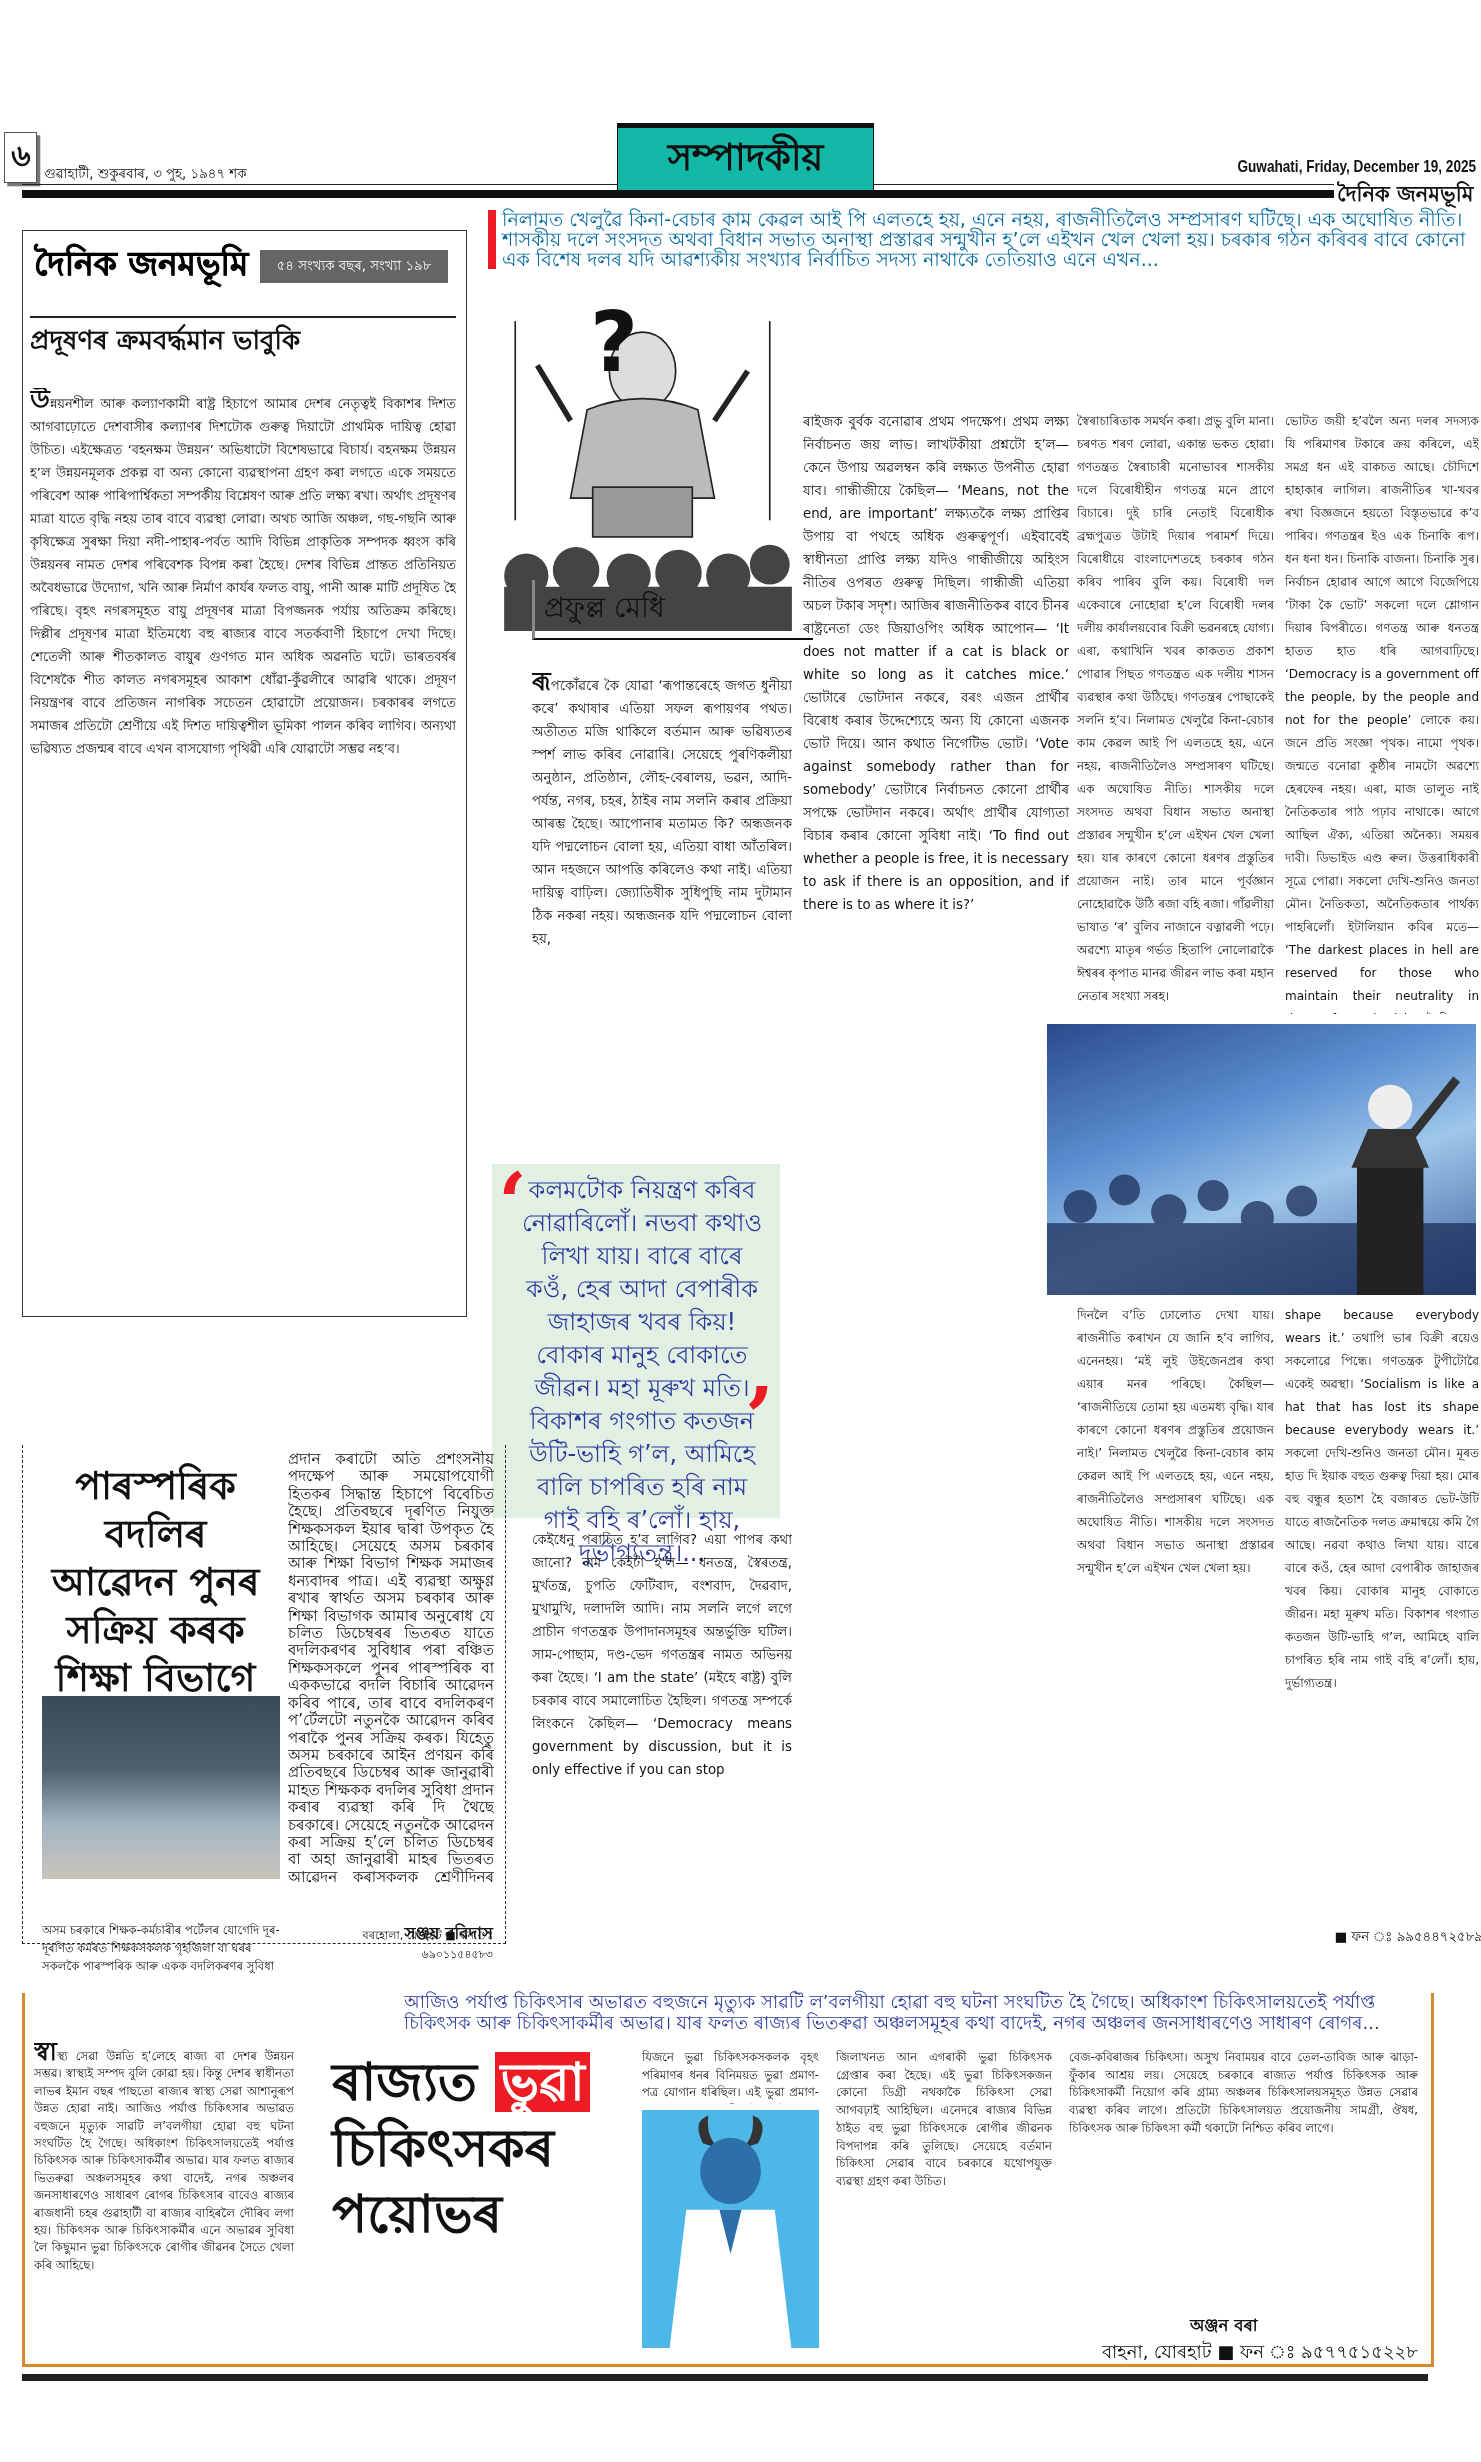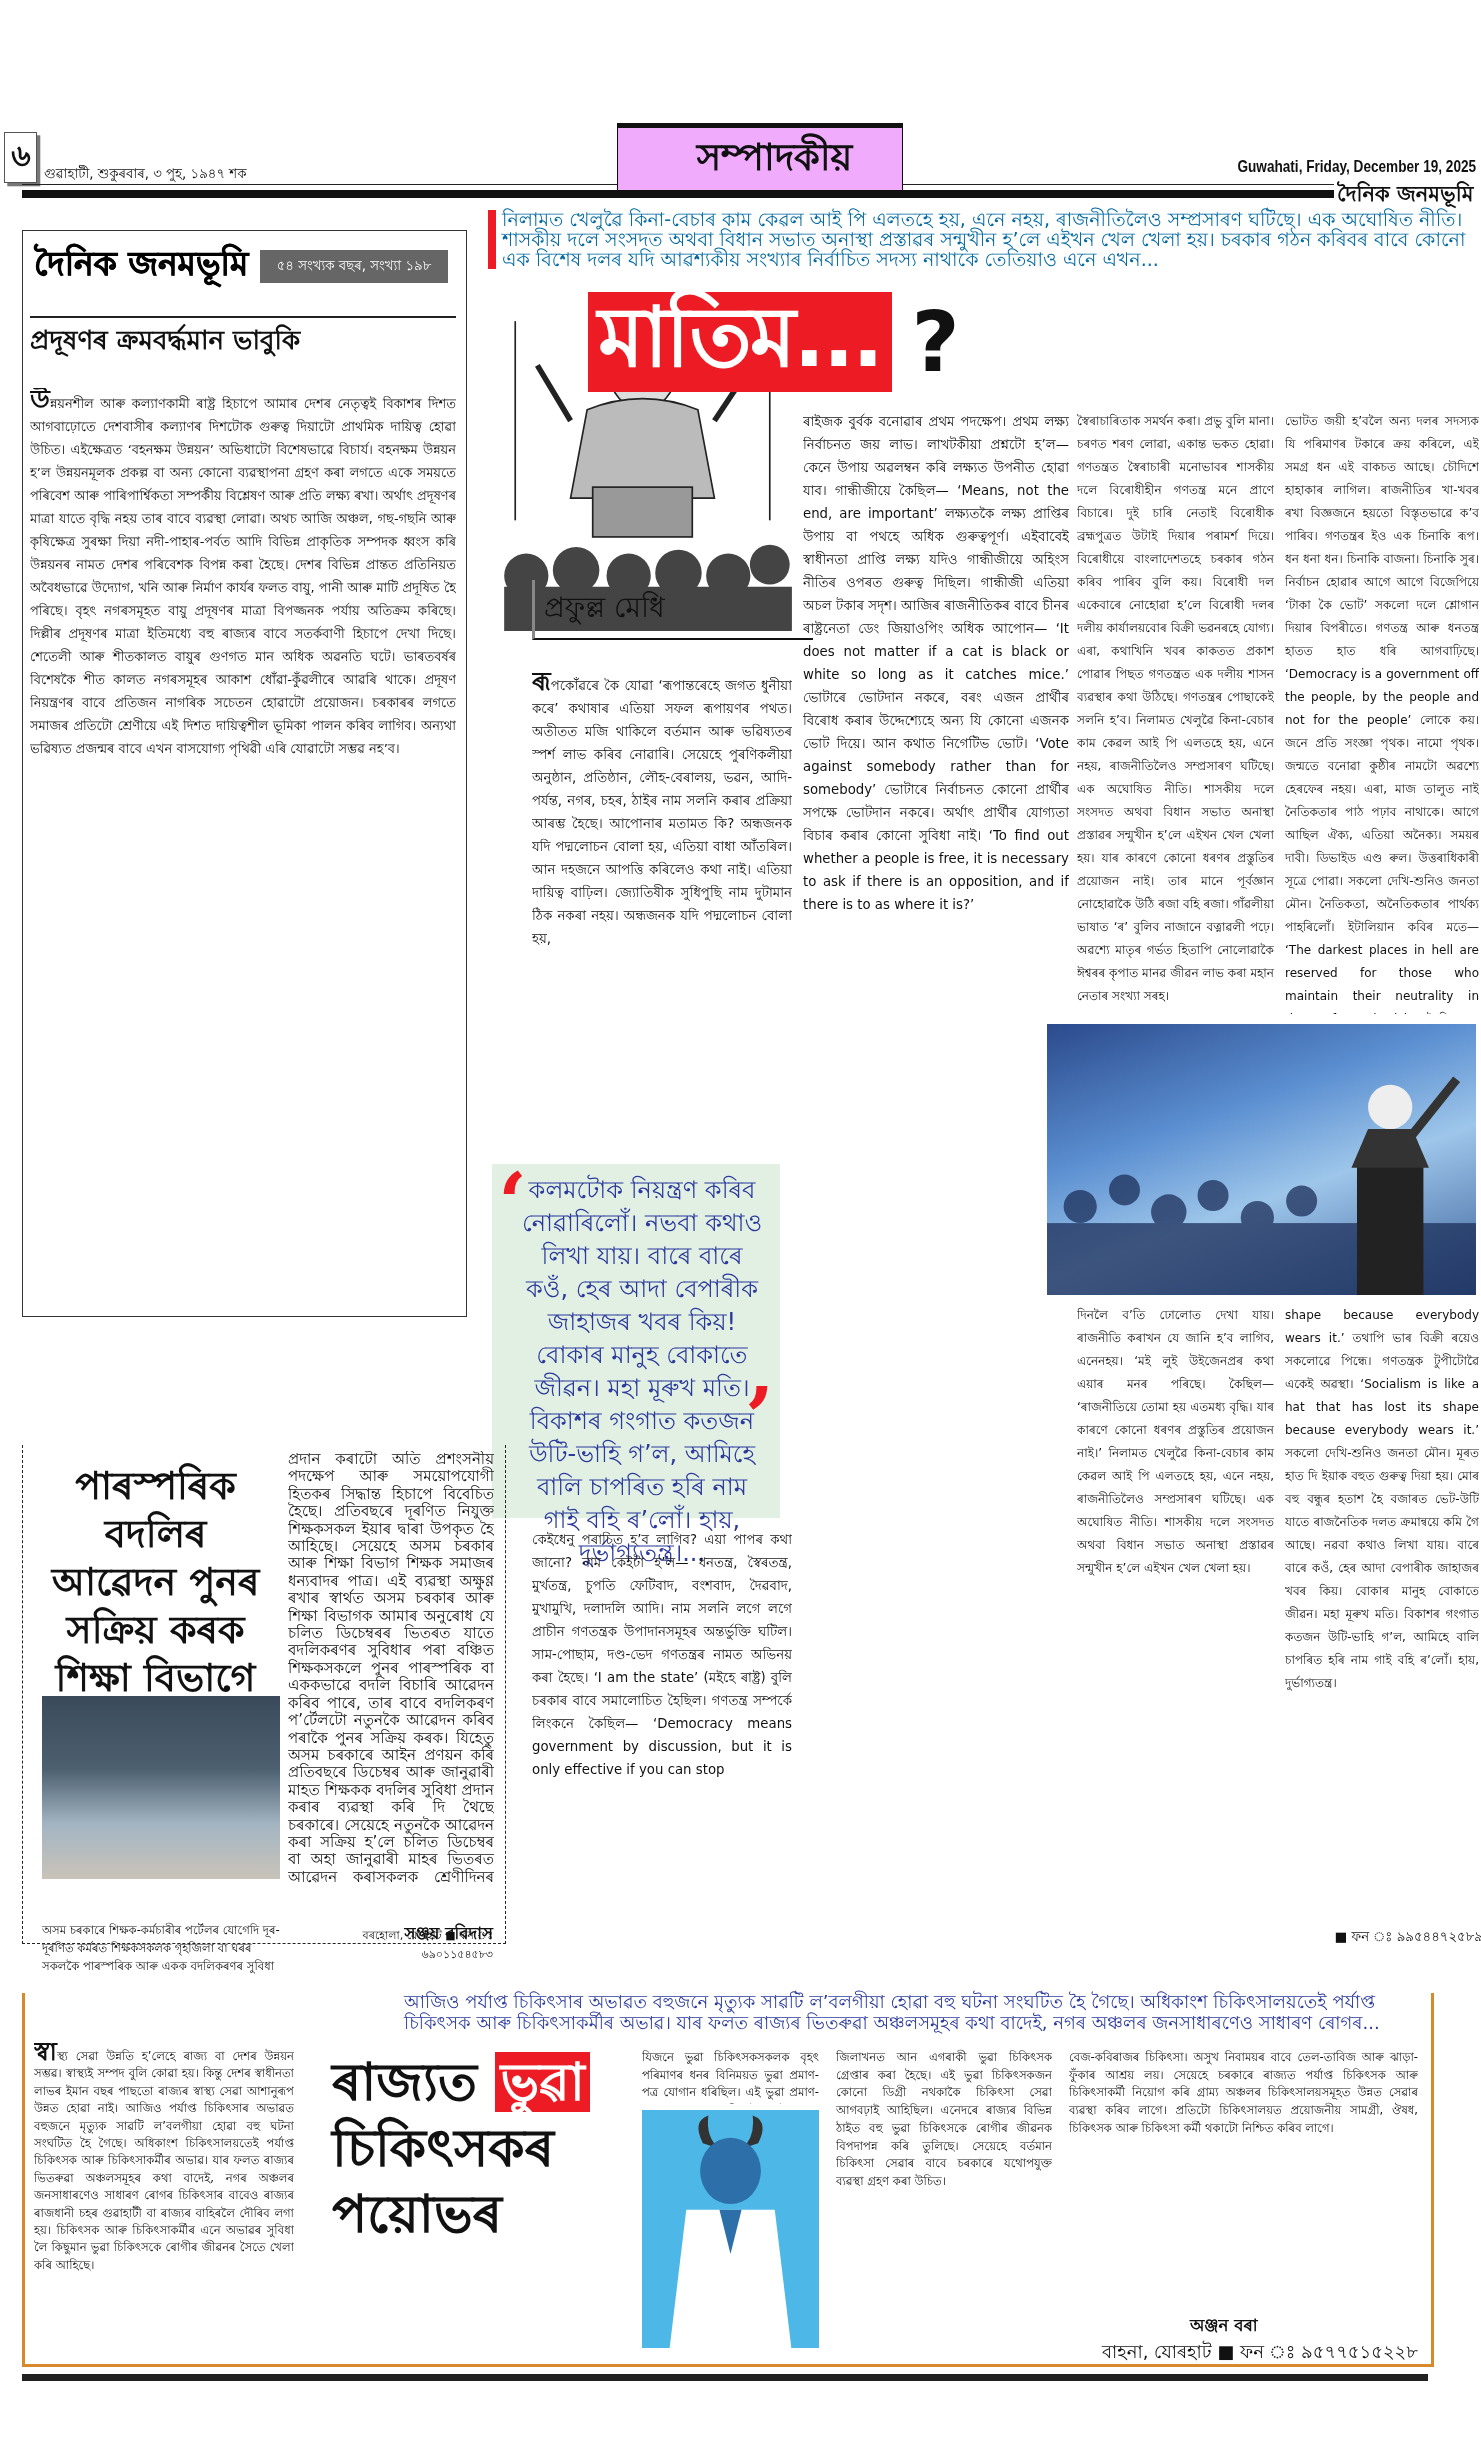--- a/index.html
+++ b/index.html
@@ -1,21 +1,21 @@
 <!DOCTYPE html>
 <html style="font-size:8.9px"><head>
 <meta charset="utf-8">
 <style>
   html,body{margin:0;padding:0;background:#fff;}
   body{width:1481px;height:2462px;position:relative;overflow:hidden;font-family:"DejaVu Serif",serif;color:#111;}
   .abs{position:absolute;}
   
   .page-badge{left:4.4px;top:132px;width:31px;height:49px;border:1.1px solid #555;box-shadow:3.3px 3.3px 0 #777;background:#fff;display:flex;align-items:center;justify-content:center;font-size:30px;font-weight:bold;}
   .mast-left{left:44px;top:164px;font-size:13.3px;font-family:"DejaVu Sans",sans-serif;}
-  .section-box{left:617px;top:123px;width:255px;height:62px;border:1.1px solid #111;border-top:5.5px solid #111;display:flex;align-items:center;justify-content:center;font-size:37px;font-weight:bold;background:#f0abfc;z-index:2;padding-left:29px;}
+  .section-box{left:617px;top:123px;width:255px;height:62px;border:1.1px solid #111;border-top:5.5px solid #111;display:flex;align-items:center;justify-content:center;font-size:37px;font-weight:bold;background:#14b8a6;z-index:2;}
   .mast-right{right:4.4px;top:157px;font-size:16.6px;font-family:"Liberation Sans",sans-serif;font-weight:bold;transform:scaleX(.82);transform-origin:right;}
   .rule-thin{left:22px;right:127px;top:184px;height:1.1px;background:#222;}
   .rule-thick{left:22px;right:127px;top:190px;height:7.8px;background:#111;}
   .mast-brand{right:4.4px;top:178px;font-size:21px;font-weight:bold;background:#fff;padding:0 3.3px;}
   
   .ed-box{left:22px;top:230px;width:443px;height:1085px;border:1.1px solid #333;}
   .ed-brand{left:34px;top:238px;font-size:33px;font-weight:bold;-webkit-text-stroke:0.6px #000;}
   .ed-issue{left:260px;top:250px;width:188px;height:33px;background:#666;color:#fff;display:flex;align-items:center;justify-content:center;font-size:13.3px;font-family:"DejaVu Sans",sans-serif;}
   .ed-rule{left:30px;top:316px;width:426px;height:1.7px;background:#222;}
   .ed-title{left:30px;top:326px;width:426px;font-size:26px;font-weight:bold;line-height:1.1;}
@@ -95,21 +95,20 @@
         <circle cx="245" cy="500" r="40"></circle>
       <circle cx="335" cy="495" r="42"></circle>
         <circle cx="425" cy="500" r="40"></circle>
         <circle cx="500" cy="480" r="36"></circle>
       <rect x="20" y="520" width="520" height="80"></rect>
     </g>
   </svg>
 </div>
 
 <div class="abs headline">
-  <span class="hl-red">মাতিম...</span>
   <span class="hl-q">?</span>
 </div>
 
 <div class="abs byline">প্ৰফুল্ল মেধি</div>
 
 <div class="abs col" style="left:532px;top:670px;width:260px;height:482px;"><span class="dropcap">ৰূ</span><span>পকোঁৱৰে কৈ যোৱা ‘ৰূপান্তৰেহে জগত ধুনীয়া কৰে’ কথাষাৰ এতিয়া সফল ৰূপায়ণৰ পথত। অতীতত মজি থাকিলে বৰ্তমান আৰু ভৱিষ্যতৰ স্পৰ্শ লাভ কৰিব নোৱাৰি। সেয়েহে পুৰণিকলীয়া অনুষ্ঠান, প্ৰতিষ্ঠান, লৌহ-বেৰালয়, ভৱন, আদি-পৰ্যন্ত, নগৰ, চহৰ, ঠাইৰ নাম সলনি কৰাৰ প্ৰক্ৰিয়া আৰম্ভ হৈছে। আপোনাৰ মতামত কি? অন্ধজনক যদি পদ্মলোচন বোলা হয়, এতিয়া বাধা আঁতৰিল। আন দহজনে আপত্তি কৰিলেও কথা নাই। এতিয়া দায়িত্ব বাঢ়িল। জ্যোতিষীক সুধিপুছি নাম দুটামান ঠিক নকৰা নহয়। অন্ধজনক যদি পদ্মলোচন বোলা হয়,</span></div>
 
 <div class="abs quote-box"></div>
 <div class="abs q-open">‘</div>
 <div class="abs quote-text">কলমটোক নিয়ন্ত্ৰণ কৰিব নোৱাৰিলোঁ। নভবা কথাও লিখা যায়। বাৰে বাৰে কওঁ, হেৰ আদা বেপাৰীক জাহাজৰ খবৰ কিয়! বোকাৰ মানুহ বোকাতে জীৱন। মহা মূৰুখ মতি। বিকাশৰ গংগাত কতজন উটি-ভাহি গ’ল, আমিহে বালি চাপৰিত হৰি নাম গাই বহি ৰ’লোঁ। হায়, দুৰ্ভাগ্যতন্ত্ৰ।...</div>

